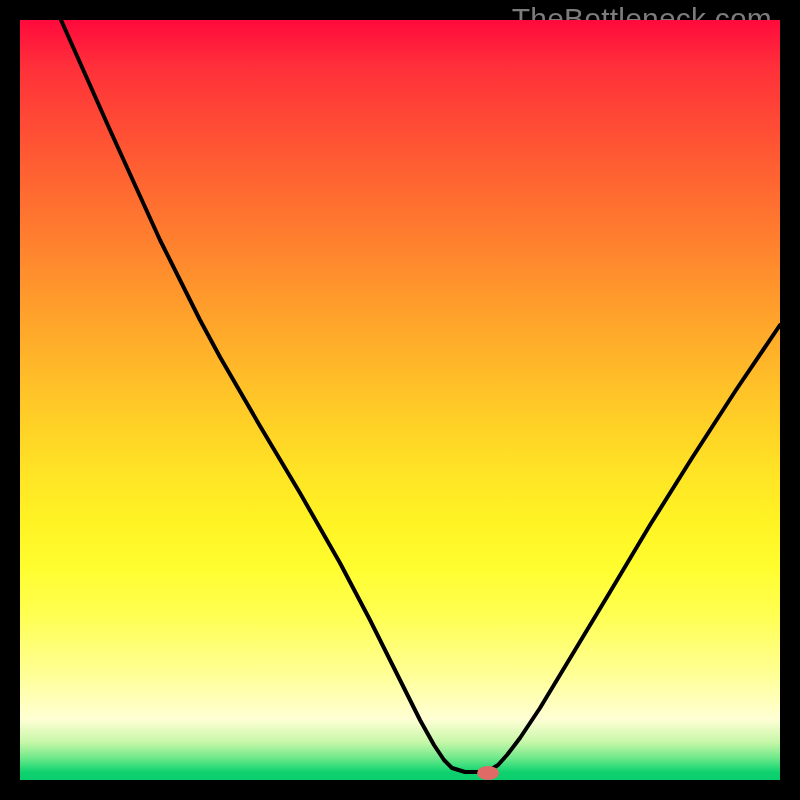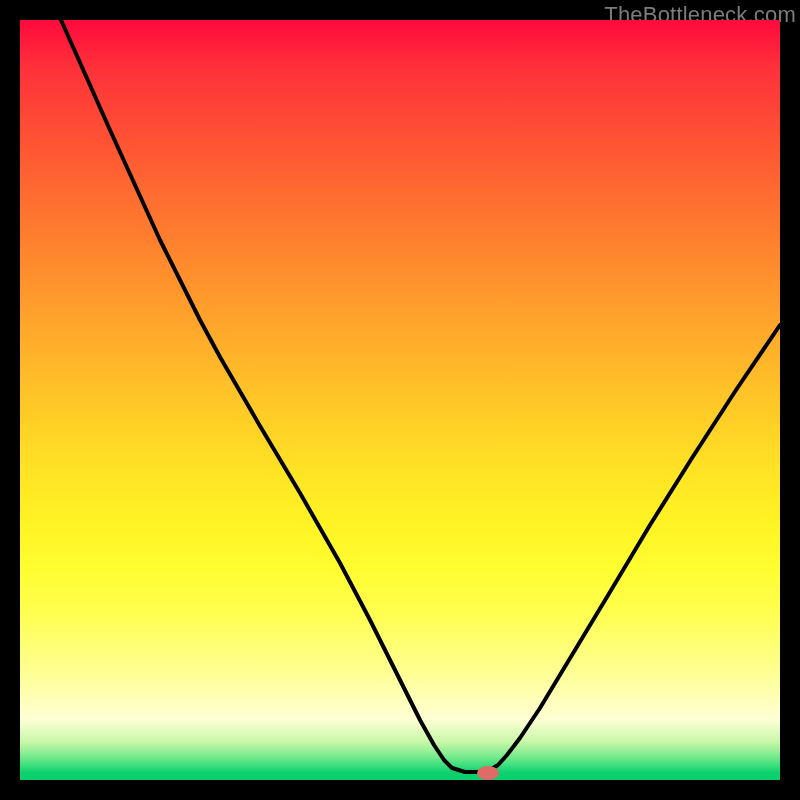--- a/index.html
+++ b/index.html
@@ -10,23 +10,23 @@
   }
   .stage {
     position: relative;
     width: 800px;
     height: 800px;
     background: #000;
   }
   .watermark {
     position: absolute;
     top: 2px;
-    right: 4px;
+    right: 28px;
     color: #7c7c7c;
-    font-size: 22px;
+    font-size: 30px;
     font-weight: 400;
     letter-spacing: 0.2px;
     user-select: none;
   }
   .plot {
     position: absolute;
     left: 20px;
     top: 20px;
     width: 760px;
     height: 760px;

